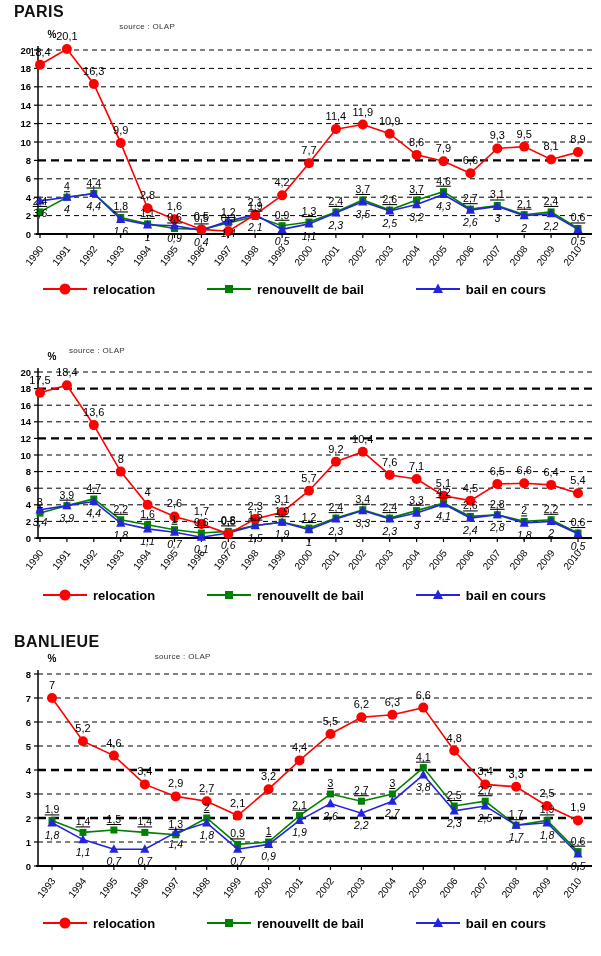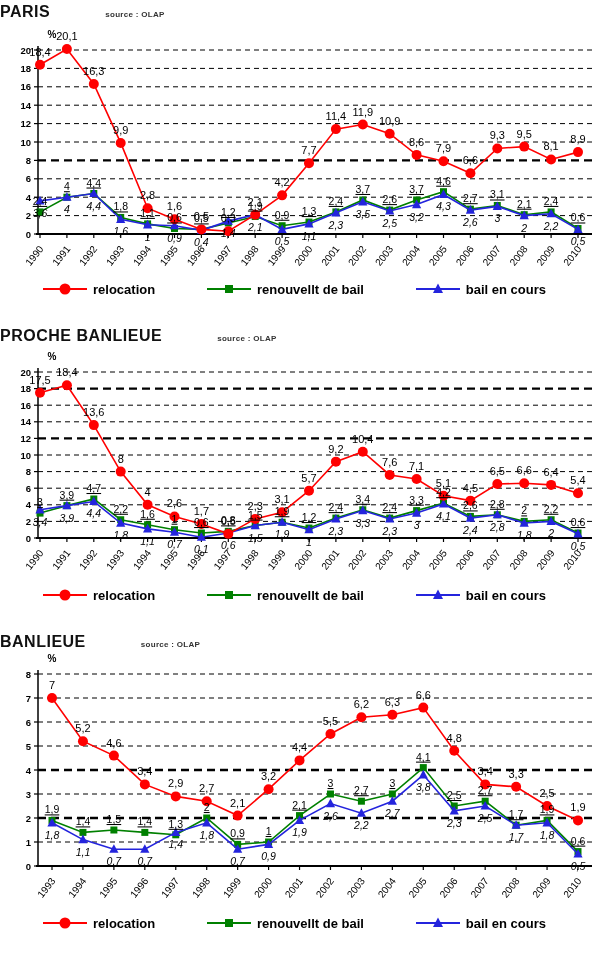--- a/index.html
+++ b/index.html
@@ -3,26 +3,26 @@
 <meta charset="utf-8">
 <style>
   html,body{margin:0;padding:0;background:#ffffff;}
   body{
     width:601px;height:956px;overflow:hidden;
     font-family:"Liberation Sans","DejaVu Sans",sans-serif;
     color:#111;
   }
   .chart-block{margin:2px 0 0 0;}
   .chart-block + .chart-block{margin-top:24px;}
-  .chart-header{height:22px;display:flex;align-items:flex-start;padding-left:0;}
+  .chart-header{height:22px;display:flex;align-items:flex-start;padding-left:14px;}
   .chart-title{
     margin:0;font-size:16px;font-weight:bold;letter-spacing:.5px;line-height:20px;
   }
   .chart-source{
-    font-size:8px;font-weight:bold;color:#333;margin-left:55px;margin-top:8px;
+    font-size:8px;font-weight:normal;color:#333;margin-left:55px;margin-top:20px;
     letter-spacing:.3px;
   }
   .plot-svg{display:block;}
   .legend{
     display:flex;justify-content:space-between;align-items:center;
     padding:2px 55px 0 42px;height:26px;text-align:right;
   }
   .legend-item{display:flex;align-items:center;gap:5px;}
   .legend-label{font-size:13px;font-weight:bold;color:#000;}
 </style>
@@ -280,21 +280,20 @@
           <line x1="1" x2="45" y1="7" y2="7" stroke="#2424dd" stroke-width="2"></line>
           <path d="M23 1.5 L28 11 L18 11 Z" fill="#2424dd"></path>
         </svg>
         <span class="legend-label">bail en cours</span>
       </span>
     </div>
 </section>
 
 <section class="chart-block">
   <div class="chart-header">
-    <h2 class="chart-title">PROCHE BANLIEUE</h2>
     <span class="chart-source">source : OLAP</span>
   </div>
   <svg class="plot-svg" width="601" height="232" xmlns="http://www.w3.org/2000/svg">
       <g>
         <line x1="38" x2="592" y1="173.4" y2="173.4" stroke="#000000" stroke-width="1" stroke-dasharray="5 4"></line>
         <line x1="38" x2="592" y1="156.8" y2="156.8" stroke="#000000" stroke-width="1" stroke-dasharray="5 4"></line>
         <line x1="38" x2="592" y1="140.2" y2="140.2" stroke="#000000" stroke-width="1" stroke-dasharray="5 4"></line>
         <line x1="38" x2="592" y1="123.6" y2="123.6" stroke="#000000" stroke-width="1" stroke-dasharray="5 4"></line>
         <line x1="38" x2="592" y1="107" y2="107" stroke="#000000" stroke-width="1" stroke-dasharray="5 4"></line>
         <line x1="38" x2="592" y1="90.4" y2="90.4" stroke="#000000" stroke-width="2.4" stroke-dasharray="8 5"></line>

